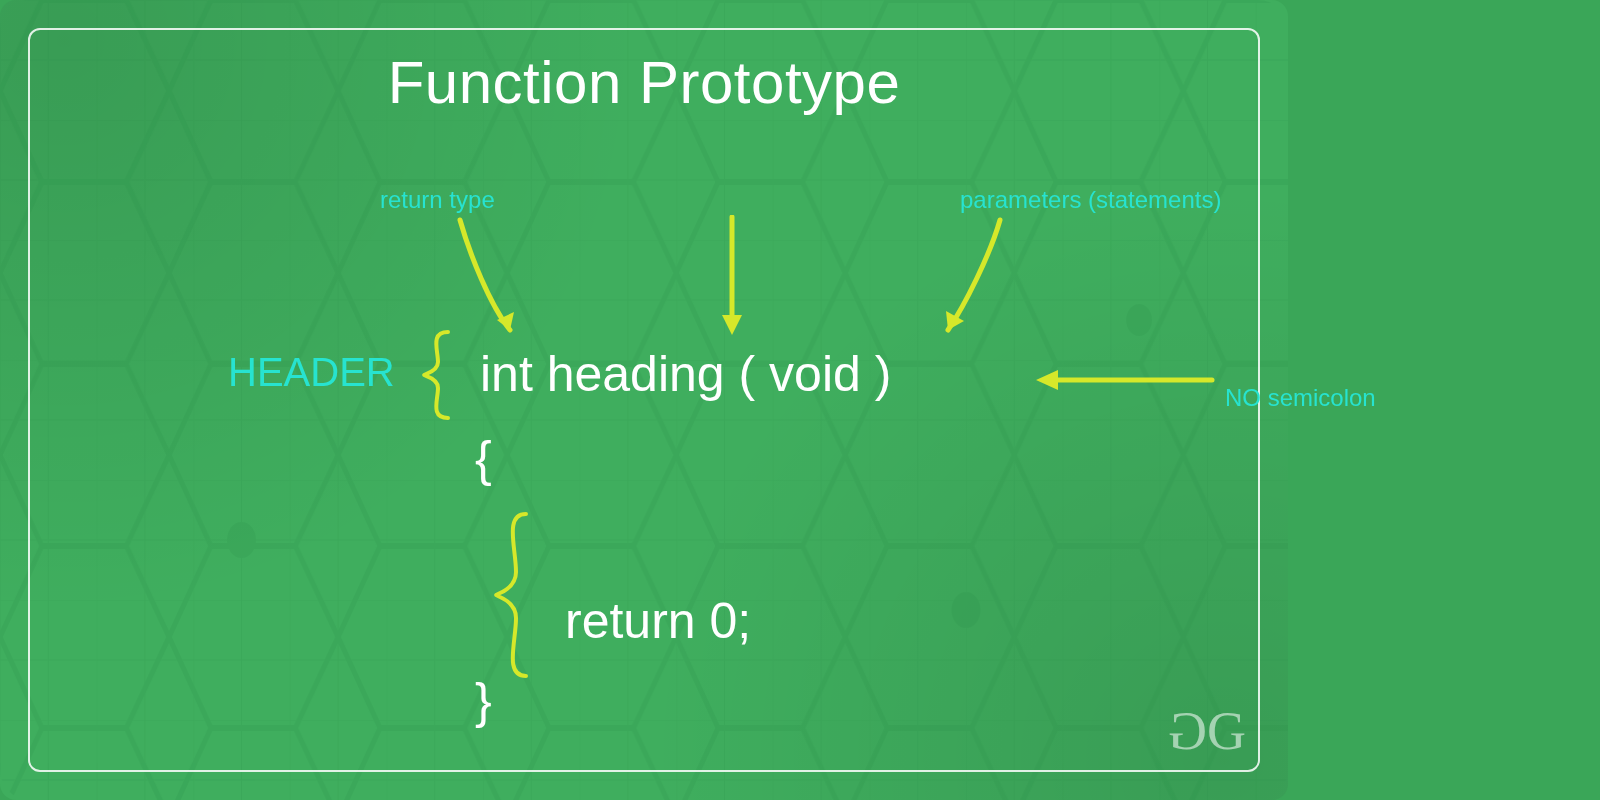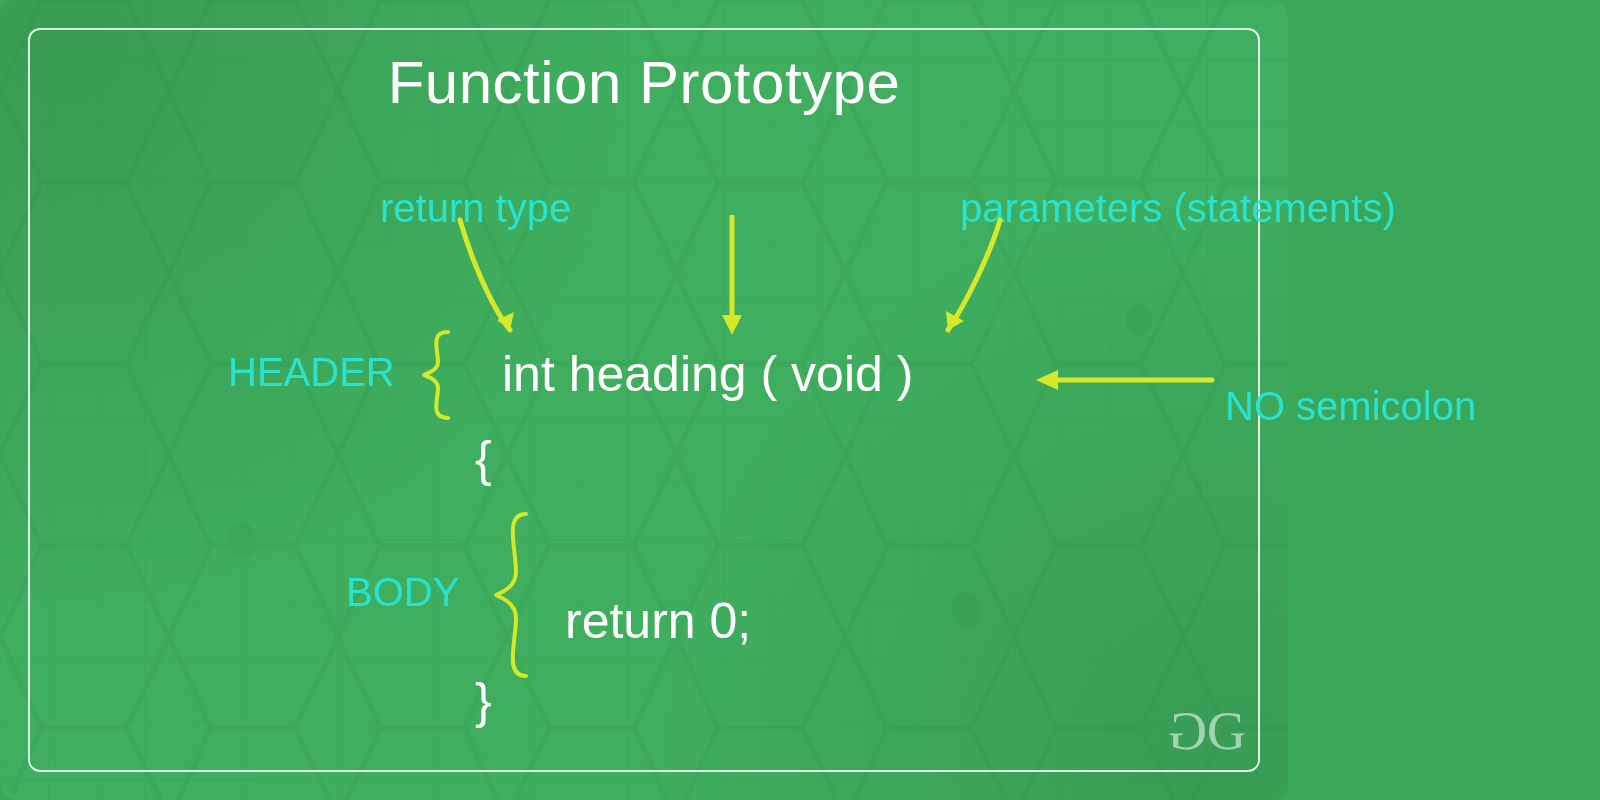--- a/index.html
+++ b/index.html
@@ -35,21 +35,21 @@
     top:48px; left:0; right:0;
     text-align:center;
     color:#fff;
     font-size:60px;
     font-weight:400;
     letter-spacing:0.5px;
   }
   .ann {
     position:absolute;
     color:#27e3d0;
-    font-size:40px;
+    font-size:24px;
     font-weight:400;
     white-space:nowrap;
   }
   .label-big {
     position:absolute;
     color:#27e3d0;
     font-size:40px;
     font-weight:400;
     white-space:nowrap;
   }
@@ -101,21 +101,20 @@
 
   <div class="inner-border"></div>
 
   <h1 class="title">Function Prototype</h1>
 
   <div class="ann" style="top:186px; left:380px;">return type</div>
   <div class="ann" style="top:186px; left:960px;">parameters (statements)</div>
   <div class="ann" style="top:368px; left:1225px;margin-top:16px;">NO semicolon</div>
 
   <div class="label-big" style="top:350px; left:228px;">HEADER</div>
-  <div class="label-big" style="top:570px; left:346px;">BODY</div>
 
   <svg class="brace-svg" style="top:330px; left:418px;" width="40" height="90">
     <path d="M30 2 C12 2 20 20 20 32 C20 42 6 44 6 45 C6 46 20 48 20 58 C20 70 12 88 30 88" fill="none" stroke="#d6e82a" stroke-width="4" stroke-linecap="round"></path>
   </svg>
   <svg class="brace-svg" style="top:510px; left:490px;" width="50" height="170">
     <path d="M36 4 C14 4 26 38 26 62 C26 80 6 84 6 85 C6 86 26 90 26 108 C26 132 14 166 36 166" fill="none" stroke="#d6e82a" stroke-width="4" stroke-linecap="round"></path>
   </svg>
 
   <svg class="arrow-svg" style="top:215px; left:450px;" width="80" height="130">
     <path d="M10 5 C 20 40 40 90 60 115" fill="none" stroke="#d6e82a" stroke-width="5" stroke-linecap="round"></path>
@@ -127,19 +126,19 @@
   </svg>
   <svg class="arrow-svg" style="top:215px; left:930px;" width="80" height="130">
     <path d="M70 5 C 60 40 35 90 18 115" fill="none" stroke="#d6e82a" stroke-width="5" stroke-linecap="round"></path>
     <path d="M18 115 L16 96 L34 106 Z" fill="#d6e82a"></path>
   </svg>
   <svg class="arrow-svg" style="top:365px; left:1032px;" width="185" height="30">
     <path d="M180 15 L20 15" fill="none" stroke="#d6e82a" stroke-width="5" stroke-linecap="round"></path>
     <path d="M4 15 L26 5 L26 25 Z" fill="#d6e82a"></path>
   </svg>
 
-  <div class="code" style="top:345px; left:502px;">int heading ( void )</div>
+  <div class="code" style="top:345px; left:480px;">int heading ( void )</div>
   <div class="code" style="top:430px; left:475px;">{</div>
   <div class="code" style="top:592px; left:565px;">return 0;</div>
   <div class="code" style="top:672px; left:475px;">}</div>
 
   <div class="logo"><span class="flip">G</span>G</div>
 </div>
 
 </body></html>

